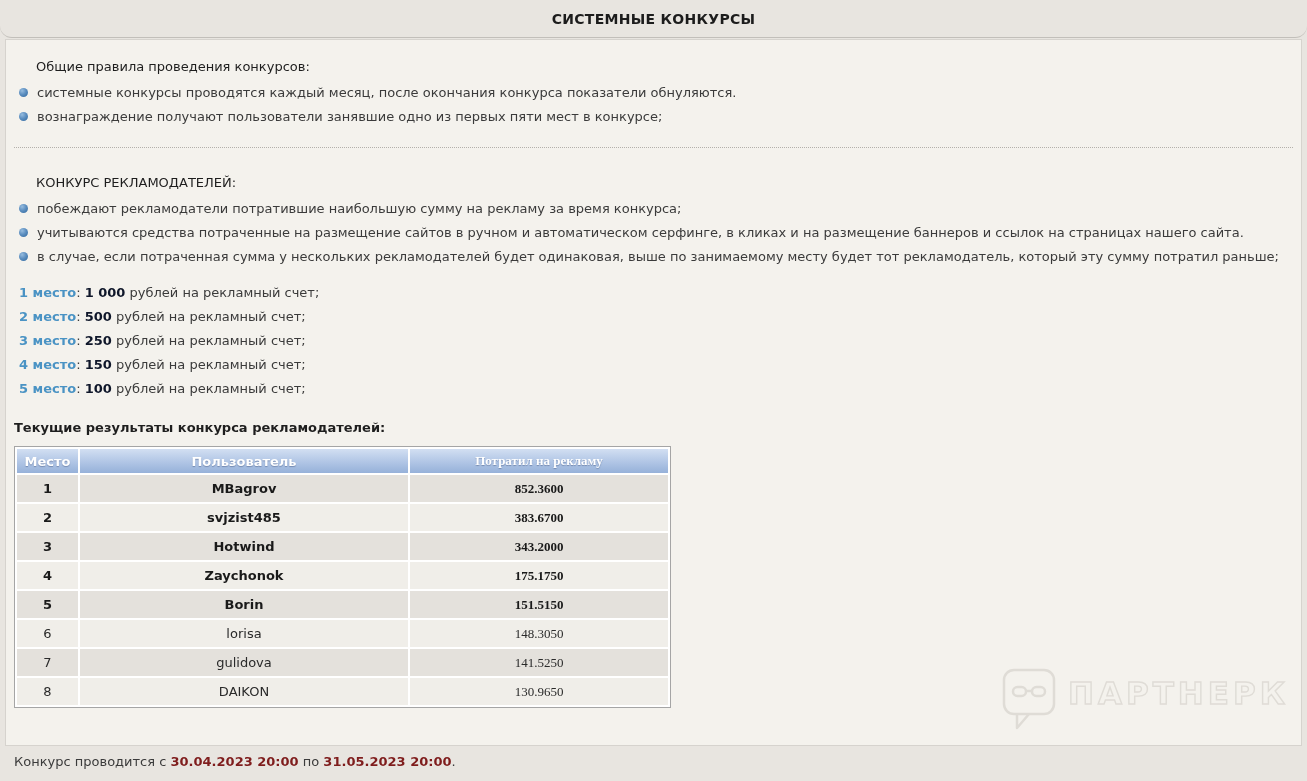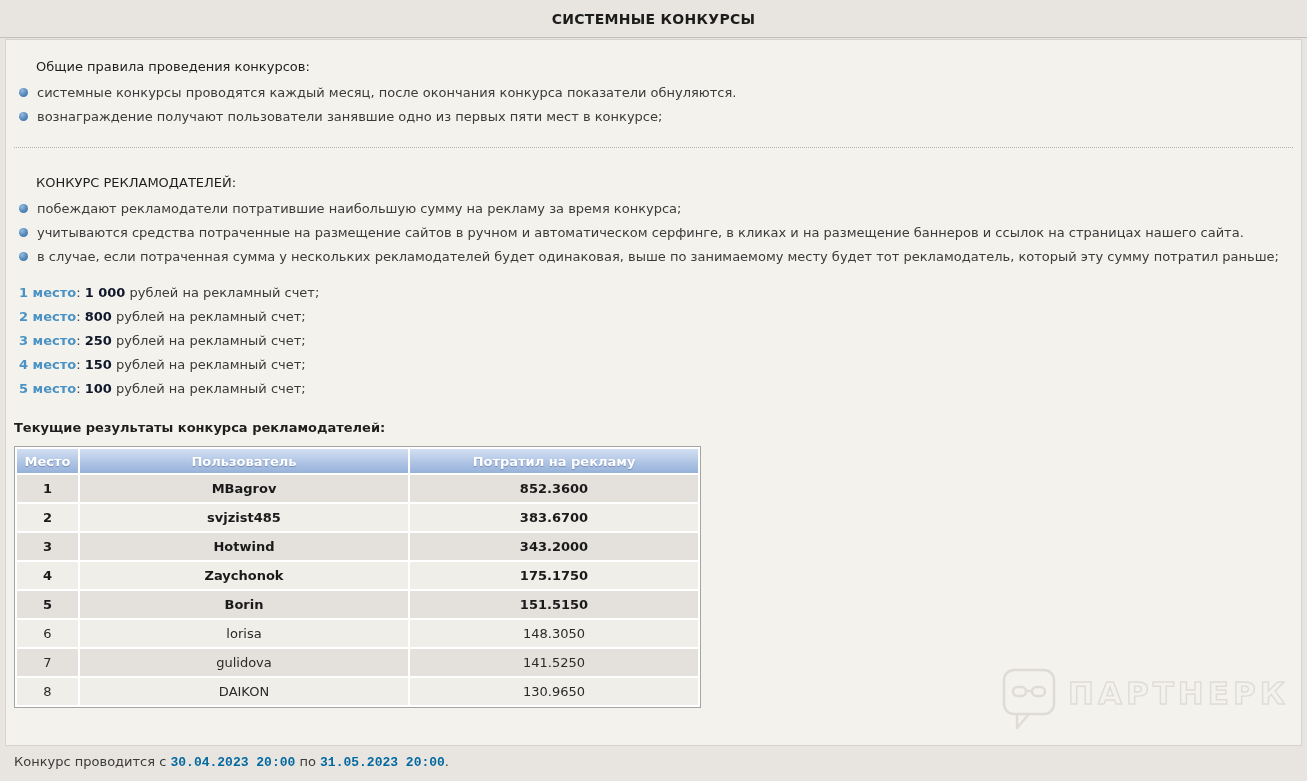--- a/index.html
+++ b/index.html
@@ -9,20 +9,21 @@
     font-family:"DejaVu Sans","Liberation Sans",sans-serif;
     color:#3b3b3b;
     overflow:hidden;
   }
   .page { position:relative; width:1307px; height:781px; }
 
   .page-header {
     height:38px;
     display:flex; align-items:center; justify-content:center;
     border-bottom:1px solid #c2bfba;
+    border-radius:12px;
   }
   .page-title { font-size:14px; font-weight:bold; color:#1c1c1c; letter-spacing:.3px; }
 
   .panel {
     position:absolute; left:5px; top:39px;
     width:1297px; height:707px;
     background:#f4f2ed;
     border:1px solid #d6d3ce;
     padding:19px 8px 0 8px;
   }
@@ -56,31 +57,31 @@
   }
   .results th {
     height:24px;
     background:linear-gradient(180deg,#d2dff2 0%,#b0c5e5 55%,#96b1d9 100%);
     color:#ffffff; font-size:13px; font-weight:bold;
     text-shadow:0 1px 1px rgba(90,110,150,.65);
     text-align:center; vertical-align:middle;
   }
   .results th:nth-child(1), .results td:nth-child(1) { width:61px; }
   .results th:nth-child(2), .results td:nth-child(2) { width:328px;margin-top:9px; }
-  .results th:nth-child(3), .results td:nth-child(3) { width:288px; }
+  .results th:nth-child(3), .results td:nth-child(3) { width:258px;font-family:Liberation Serif, serif; }
   .results td {
     height:27px; text-align:center; vertical-align:middle;
     font-size:13px; color:#2a2a2a;
   }
   tr.odd  td { background:#e4e1dc; }
   tr.even td { background:#f0eee9; }
   tr.winner td { font-weight:bold; color:#1a1a1a; }
 
   .page-footer { position:absolute; left:14px; top:754px; font-size:13px; color:#3b3b3b; }
-  .page-footer b { color:#0369a1;font-family:Liberation Mono, monospace; }
+  .page-footer b { color:#7f1d1d; }
 
   .watermark { position:absolute; left:990px; top:662px; pointer-events:none; }
 </style>
 </head>
 <body>
 
 <div class="page">
 
   <div class="page-header">
     <div class="page-title">СИСТЕМНЫЕ КОНКУРСЫ</div>
@@ -113,21 +114,21 @@
           <span class="bullet-text">учитываются средства потраченные на размещение сайтов в ручном и автоматическом серфинге, в кликах и на размещение баннеров и ссылок на страницах нашего сайта.</span>
         </div>
         <div class="bullet-item">
           <span class="bullet-dot"></span>
           <span class="bullet-text">в случае, если потраченная сумма у нескольких рекламодателей будет одинаковая, выше по занимаемому месту будет тот рекламодатель, который эту сумму потратил раньше;</span>
         </div>
       </div>
 
     <div class="prizes">
         <div class="prize-line"><span class="place-link">1 место</span>: <b>1 000</b> рублей на рекламный счет;</div>
-        <div class="prize-line"><span class="place-link">2 место</span>: <b>800</b> рублей на рекламный счет;</div>
+        <div class="prize-line"><span class="place-link">2 место</span>: <b>500</b> рублей на рекламный счет;</div>
         <div class="prize-line"><span class="place-link">3 место</span>: <b>250</b> рублей на рекламный счет;</div>
         <div class="prize-line"><span class="place-link">4 место</span>: <b>150</b> рублей на рекламный счет;</div>
         <div class="prize-line"><span class="place-link">5 место</span>: <b>100</b> рублей на рекламный счет;</div>
       </div>
 
     <div class="results-heading">Текущие результаты конкурса рекламодателей:</div>
 
     <table class="results">
       <thead>
         <tr>

